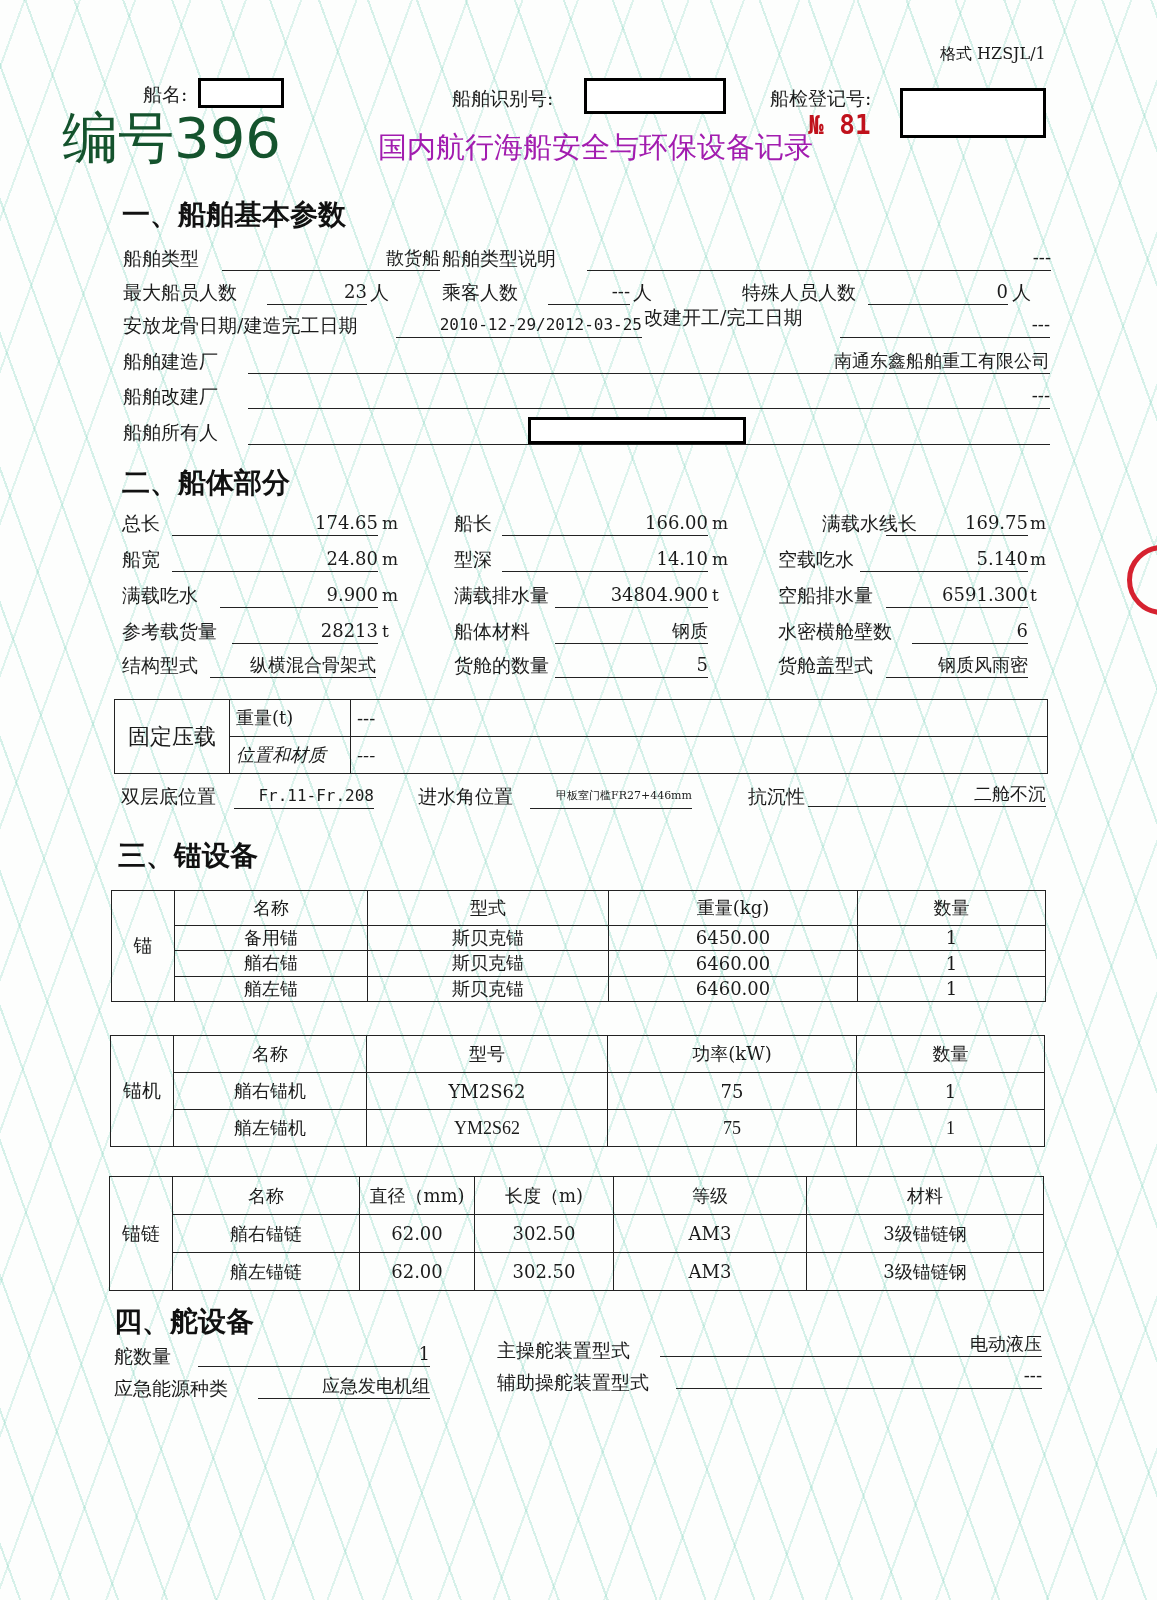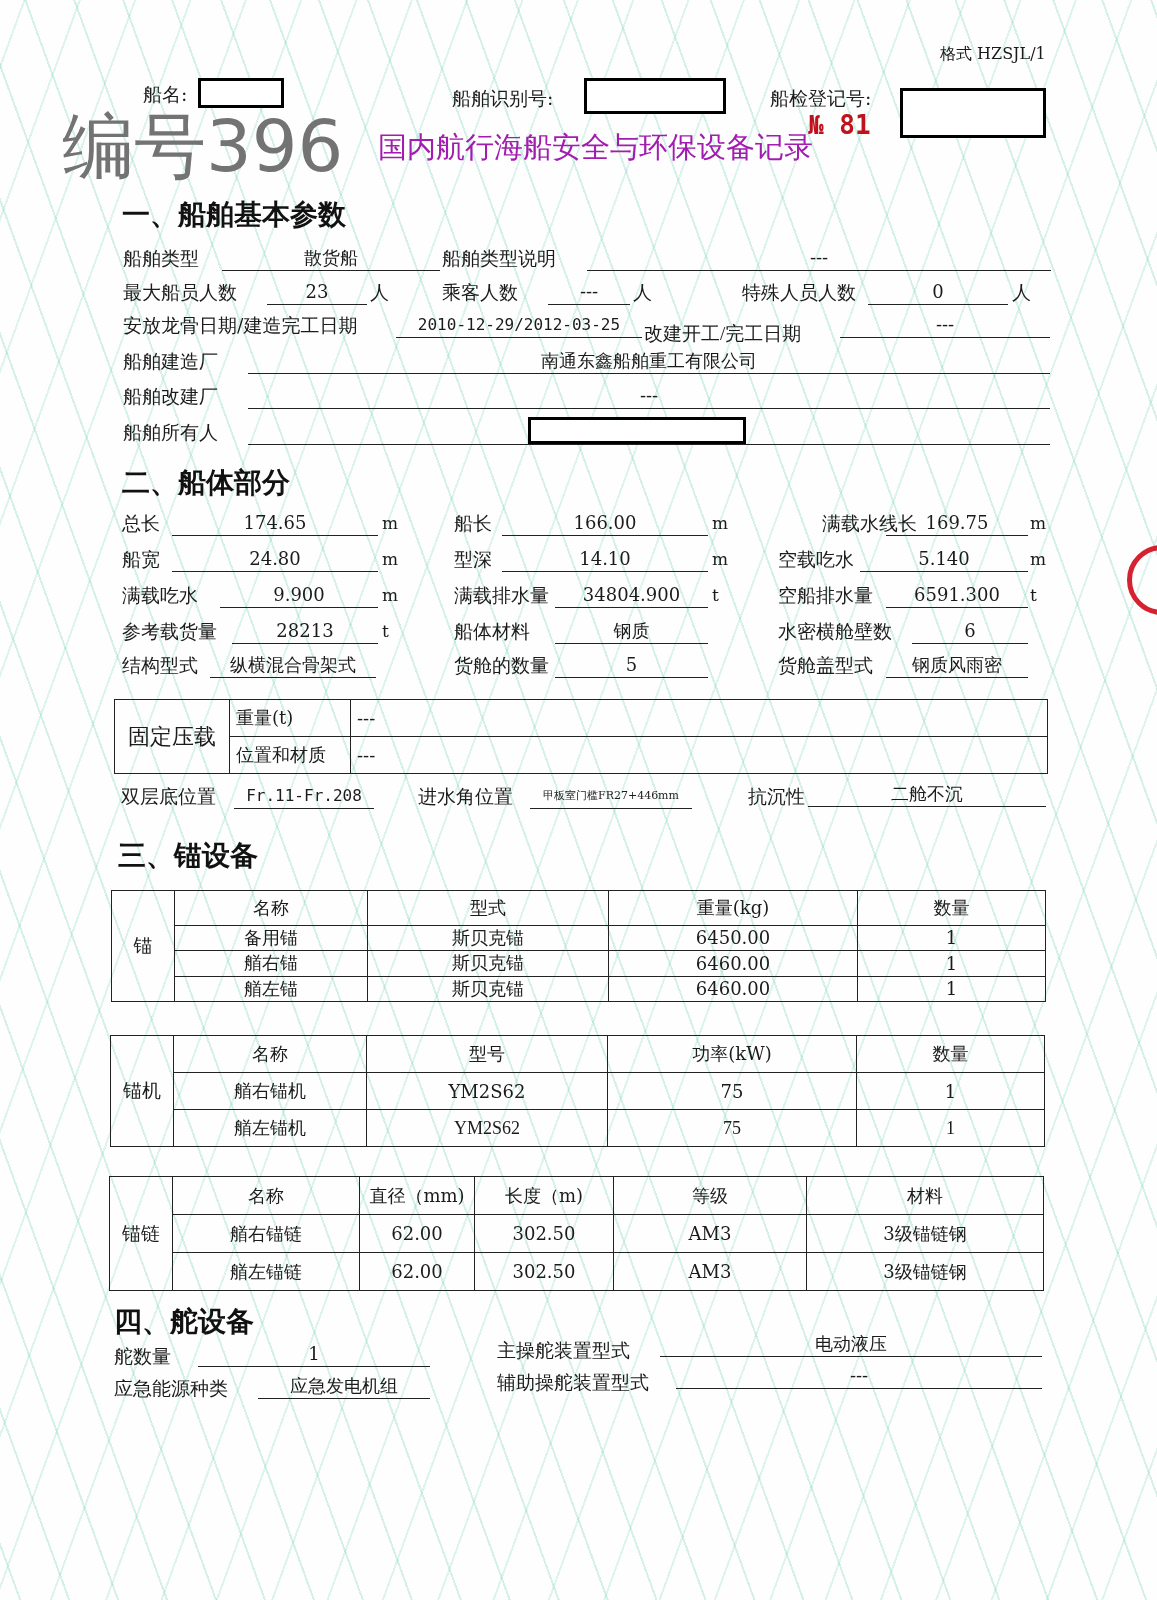--- a/index.html
+++ b/index.html
@@ -7,21 +7,21 @@
     width:1157px; height:1600px; position:relative; overflow:hidden;
     background-color:#fdfefd;
     background-image:
       repeating-linear-gradient(70deg, transparent 0 18px, rgba(110,205,180,0.28) 18px 20px, transparent 20px 46px),
       repeating-linear-gradient(110deg, transparent 0 22px, rgba(110,205,180,0.22) 22px 24px, transparent 24px 52px);
     font-family: "DejaVu Serif", "Liberation Serif", serif;
     color:#1b1b1b;
   }
   .abs { position:absolute; }
   .lbl { font-size:19px; white-space:nowrap; }
-  .val { font-size:18px; white-space:nowrap; text-align:center; border-bottom:1.5px solid #222; height:24px; line-height:24px; }
+  .val { font-size:18px; white-space:nowrap; text-align:right; border-bottom:1.5px solid #222; height:24px; line-height:24px; }
   .unit { font-size:17px; }
   .redact { position:absolute; background:#fff; border:3px solid #000; box-sizing:border-box; }
   .sec { font-family:"DejaVu Sans","Liberation Sans",sans-serif; font-size:28px; font-weight:bold; color:#111; }
   table.grid { position:absolute; border-collapse:collapse; font-size:18px; }
   table.grid td { border:1.6px solid #222; text-align:center; padding:0; background:transparent; }
   .stamp-edge { position:absolute; right:-40px; top:545px; width:60px; height:60px; border:5px solid #d62230; border-radius:50%; }
 </style>
 </head>
 <body>
 
@@ -30,21 +30,21 @@
 <div class="abs lbl" style="left:143px;top:82px;">船名:</div>
 <div class="redact" style="left:198px;top:78px;width:86px;height:30px;"></div>
 
 <div class="abs lbl" style="left:452px;top:86px;">船舶识别号:</div>
 <div class="redact" style="left:584px;top:78px;width:142px;height:36px;"></div>
 
 <div class="abs lbl" style="left:770px;top:86px;">船检登记号:</div>
 <div class="abs" style="left:808px;top:110px;font-family:'DejaVu Sans Mono',monospace;font-size:26px;font-weight:bold;color:#c0121c;">№ 81</div>
 <div class="redact" style="left:900px;top:88px;width:146px;height:50px;"></div>
 
-<div class="abs" style="left:62px;top:110px;font-family:'DejaVu Sans','Liberation Sans',sans-serif;font-size:72px;color:#737373;line-height:1;text-align:center;">编号396</div>
+<div class="abs" style="left:62px;top:110px;font-family:'DejaVu Sans','Liberation Sans',sans-serif;font-size:56px;color:#14532d;line-height:1;text-align:center;">编号396</div>
 <div class="abs" style="left:378px;top:128px;font-family:Liberation Mono, monospace;font-size:29px;color:#a21caf;">国内航行海船安全与环保设备记录</div>
 
 <div class="abs sec" style="left:122px;top:196px;">一、船舶基本参数</div>
 
 <div class="abs lbl" style="left:123px;top:246px;">船舶类型</div>
 <div class="abs val" style="left:222px;top:246px;width:218px;">散货船</div>
 <div class="abs lbl" style="left:442px;top:246px;">船舶类型说明</div>
 <div class="abs val" style="left:587px;top:246px;width:464px;">---</div>
 
 <div class="abs lbl" style="left:123px;top:280px;">最大船员人数</div>
@@ -52,21 +52,21 @@
 <div class="abs lbl" style="left:370px;top:280px;">人</div>
 <div class="abs lbl" style="left:442px;top:280px;">乘客人数</div>
 <div class="abs val" style="left:548px;top:280px;width:82px;">---</div>
 <div class="abs lbl" style="left:633px;top:280px;">人</div>
 <div class="abs lbl" style="left:742px;top:280px;">特殊人员人数</div>
 <div class="abs val" style="left:868px;top:280px;width:140px;">0</div>
 <div class="abs lbl" style="left:1012px;top:280px;">人</div>
 
 <div class="abs lbl" style="left:123px;top:313px;">安放龙骨日期/建造完工日期</div>
 <div class="abs val" style="left:396px;top:313px;width:246px;font-family:'DejaVu Sans Mono',monospace;font-size:16px;">2010-12-29/2012-03-25</div>
-<div class="abs lbl" style="left:644px;top:321px;font-family:Liberation Serif, serif;">改建开工/完工日期</div>
+<div class="abs lbl" style="left:644px;top:305px;">改建开工/完工日期</div>
 <div class="abs val" style="left:840px;top:313px;width:210px;">---</div>
 
 <div class="abs lbl" style="left:123px;top:349px;">船舶建造厂</div>
 <div class="abs val" style="left:248px;top:349px;width:802px;">南通东鑫船舶重工有限公司</div>
 
 <div class="abs lbl" style="left:123px;top:384px;">船舶改建厂</div>
 <div class="abs val" style="left:248px;top:384px;width:802px;">---</div>
 
 <div class="abs lbl" style="left:123px;top:420px;">船舶所有人</div>
 <div class="abs val" style="left:248px;top:420px;width:802px;"></div>
@@ -117,21 +117,21 @@
     <div class="abs val" style="left: 886px; top: 653px; width: 142px;">钢质风雨密</div>
   </div>
 
 <table class="grid" style="left:114px;top:699px;width:934px;height:74px;">
   <tbody>
       <tr style="height:37px;">
     <td rowspan="2" style="width:114px;font-size:22px;">固定压载</td>
     <td style="width:114px;text-align:left;padding-left:6px;">重量(t)</td>
     <td style="text-align:left;padding-left:6px;">---</td>
   </tr>
-  <tr style="height:37px;">
+  <tr style="height:37px;font-style:italic;">
     <td style="text-align:left;padding-left:6px;white-space:nowrap;">位置和材质</td>
     <td style="text-align:left;padding-left:6px;">---</td>
   </tr>
 </tbody>
   </table>
 
 <div class="abs lbl" style="left:121px;top:784px;">双层底位置</div>
 <div class="abs val" style="left:234px;top:784px;width:140px;font-family:'DejaVu Sans Mono',monospace;font-size:16px;">Fr.11-Fr.208</div>
 <div class="abs lbl" style="left:418px;top:784px;">进水角位置</div>
 <div class="abs val" style="left:530px;top:784px;width:162px;font-size:11px;">甲板室门槛FR27+446mm</div>

